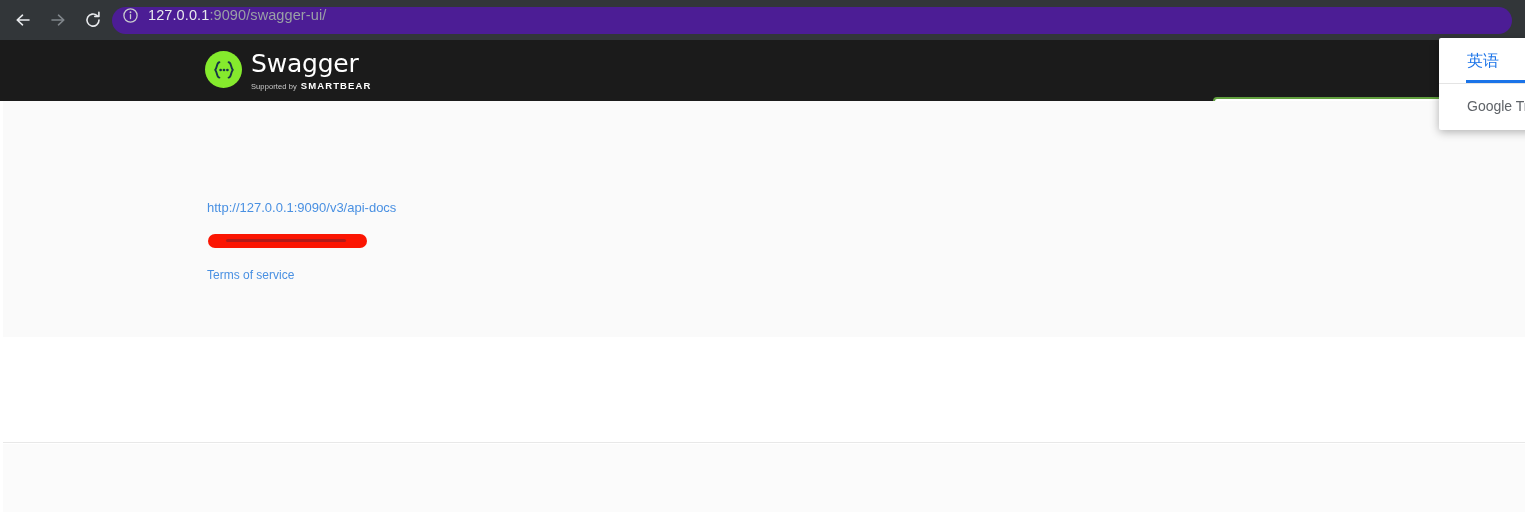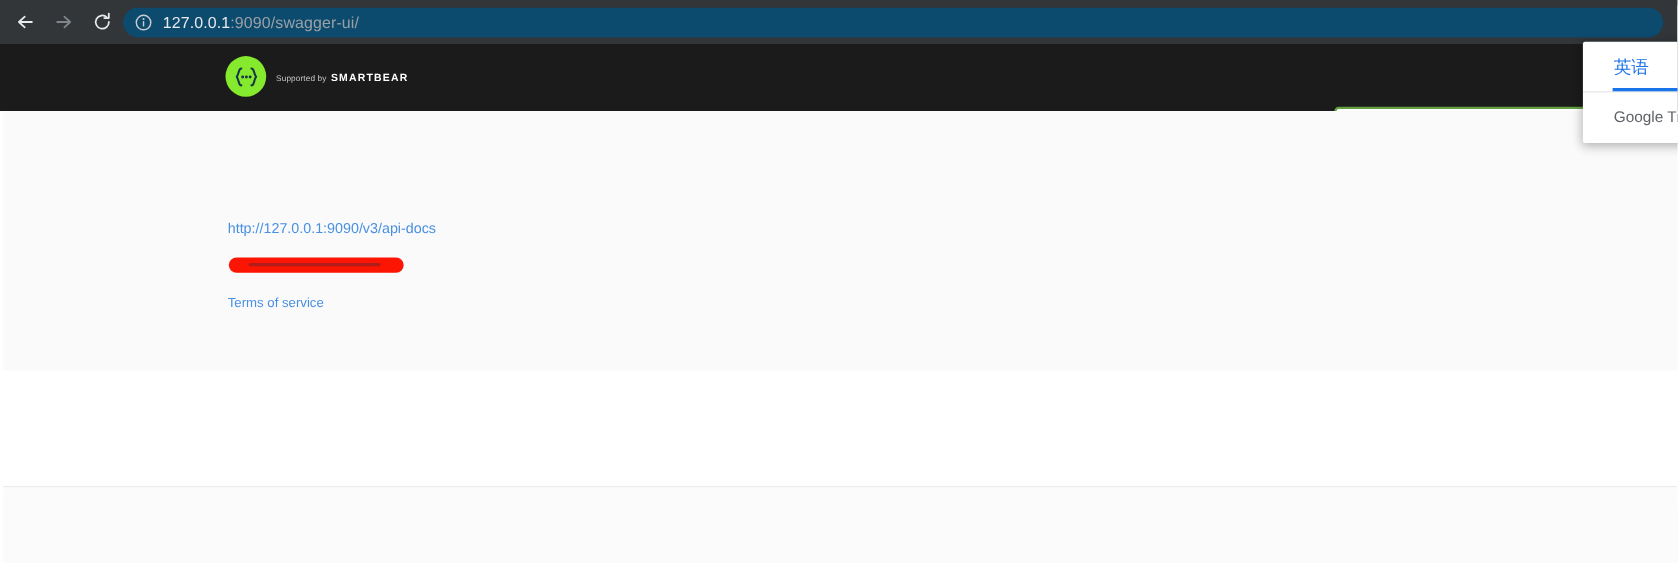--- a/index.html
+++ b/index.html
@@ -49,24 +49,23 @@
   .nav-back    { left: 10px; }
   .nav-forward { left: 45px; }
   .nav-reload  { left: 80px; }
 
   .nav-btn svg { display: block; }
 
   .omnibox {
     position: absolute;
     left: 112px; top: 7px;
     width: 1400px; height: 27px;
-    background: #0c4a6e;
+    background: #4c1d95;
     border-radius: 14px;
     display: flex;
-    align-items: center;
     padding-left: 10px;
     cursor: text;
   }
   .omni-info-icon {
     width: 17px; height: 17px;
     margin-right: 9px;
     flex: 0 0 auto;
     display: flex; align-items: center; justify-content: center;
   }
   .omni-url {
@@ -110,21 +109,21 @@
     color: #ffffff;
     font-size: 25px;
     line-height: 27px;
     font-weight: 400;
     letter-spacing: -0.2px;
     font-family: "DejaVu Sans", sans-serif;
   }
   .swagger-sub {
     display: flex;
     align-items: baseline;
-    margin-top: 16px;
+    margin-top: 3px;
   }
   .swagger-sub-pre {
     color: #c9c9c9;
     font-size: 7.5px;
     letter-spacing: 0.1px;
   }
   .swagger-sub-brand {
     color: #ffffff;
     font-size: 9.5px;
     font-weight: bold;
@@ -343,20 +342,21 @@
       <div class="swagger-mark">
         <svg width="26" height="20" viewBox="0 0 26 20">
           <path d="M8.4 2.2 C5.6 2.2 6.6 7.0 4.2 9.9 C6.6 12.8 5.6 17.6 8.4 17.6" fill="none" stroke="#173647" stroke-width="1.9" stroke-linecap="round" stroke-linejoin="round"></path>
           <path d="M17.6 2.2 C20.4 2.2 19.4 7.0 21.8 9.9 C19.4 12.8 20.4 17.6 17.6 17.6" fill="none" stroke="#173647" stroke-width="1.9" stroke-linecap="round" stroke-linejoin="round"></path>
           <circle cx="9.6" cy="10" r="1.35" fill="#173647"></circle>
           <circle cx="13.0" cy="10" r="1.35" fill="#173647"></circle>
           <circle cx="16.4" cy="10" r="1.35" fill="#173647"></circle>
         </svg>
       </div>
       <div class="swagger-wordmark">
+        <div class="swagger-name">Swagger</div>
         <div class="swagger-sub">
           <span class="swagger-sub-pre">Supported by</span>
           <span class="swagger-sub-brand">SMARTBEAR</span>
         </div>
       </div>
     </div>
 
     <div class="definition-label">Select a definition</div>
 
     <div class="definition-select">

